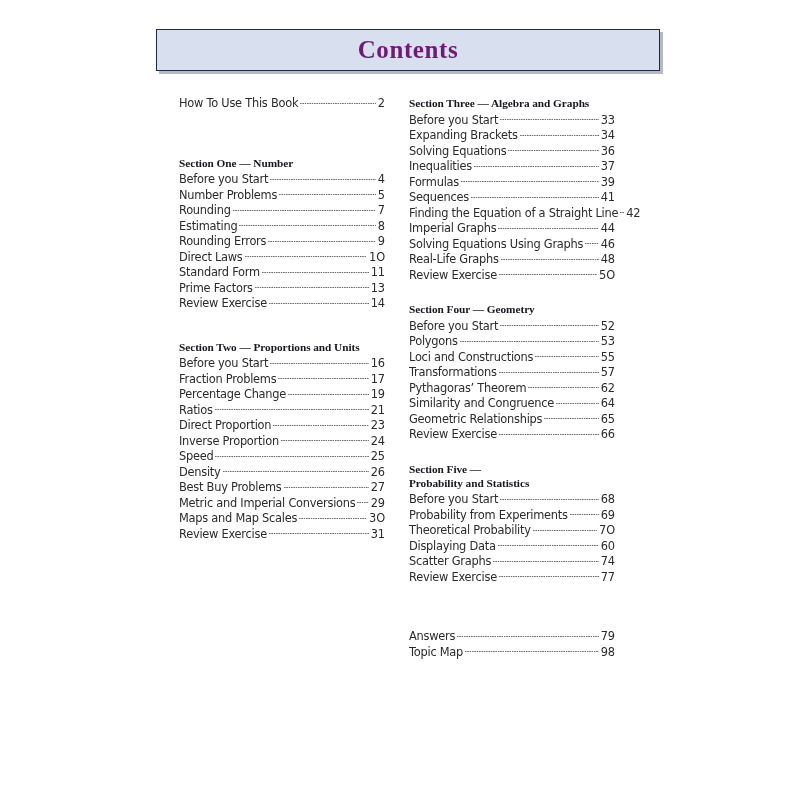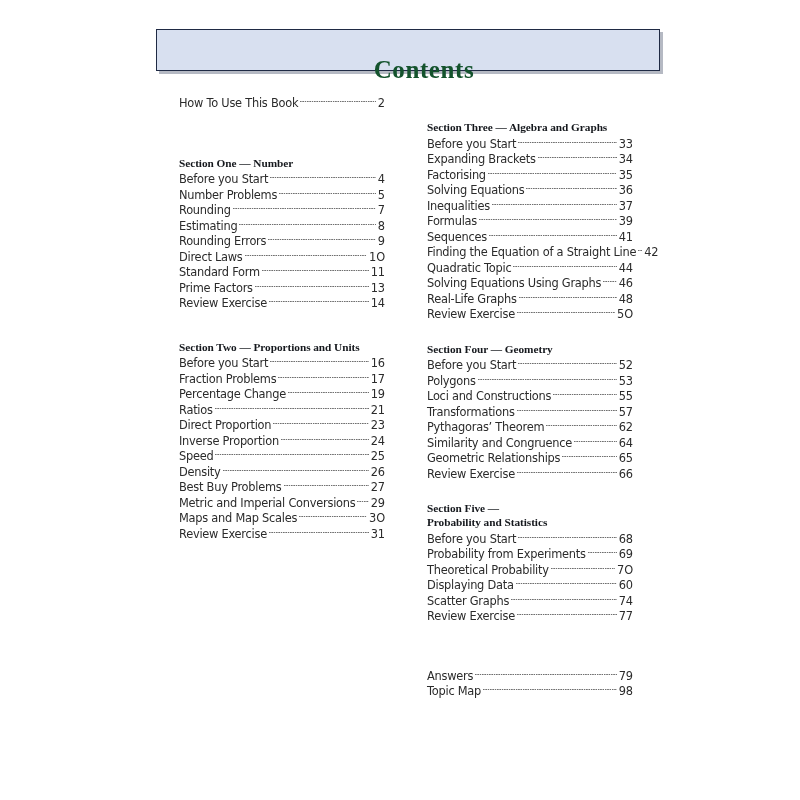--- a/index.html
+++ b/index.html
@@ -29,69 +29,68 @@
     top: 0;
     width: 100%;
     height: 100%;
     box-sizing: border-box;
     background: #d8e0f0;
     border: 1.5px solid #1f2a44;
     box-shadow: 3px 3px 0 rgba(120,128,145,0.55);
   }
   #banner-title {
     position: absolute;
-    left: 16px;
+    left: 0;
     top: 0;
     width: 100%;
     height: 100%;
     display: flex;
     align-items: center;
     justify-content: center;
     font-family: "Liberation Serif", serif;
     font-weight: bold;
     font-size: 25px;
     letter-spacing: 0.6px;
-    color: #14532d;
-    margin-top: 20px;
+    color: #701a75;
   }
 
   
   #content {
     position: absolute;
     left: 0;
     top: 96px;
     width: 800px;
   }
   .column {
     position: absolute;
     top: 0;
     width: 206px;
   }
   #col-left  { left: 179px; }
-  #col-right { left: 427px; margin-top: 24px; }
+  #col-right { left: 409px; }
 
   
   .block { margin: 0; }
 
   .section-heading {
     font-family: "Liberation Serif", serif;
     font-weight: bold;
     font-size: 11.3px;
     color: #15181d;
     line-height: 14px;
     letter-spacing: -0.05px;
     white-space: nowrap;
     margin-bottom: 2.5px;
   }
   .section-heading .hl2 { display: block; }
 
   
   .entry {
     display: flex;
-    align-items: flex-start;
+    align-items: center;
     font-size: 11.4px;
     line-height: 15.5px;
     height: 15.5px;
     color: #2b2b2b;
     font-family: "DejaVu Sans", sans-serif;
     letter-spacing: -0.25px;
     white-space: nowrap;
   }
   .entry .e-title {
     flex: 0 0 auto;
@@ -255,25 +254,20 @@
           <span class="e-title">Before you Start</span>
           <span class="leader"></span>
           <span class="e-page">33</span>
         </div>
         <div class="entry">
           <span class="e-title">Expanding Brackets</span>
           <span class="leader"></span>
           <span class="e-page">34</span>
         </div>
         <div class="entry">
-          <span class="e-title">Factorising</span>
-          <span class="leader"></span>
-          <span class="e-page">35</span>
-        </div>
-        <div class="entry">
           <span class="e-title">Solving Equations</span>
           <span class="leader"></span>
           <span class="e-page">36</span>
         </div>
         <div class="entry">
           <span class="e-title">Inequalities</span>
           <span class="leader"></span>
           <span class="e-page">37</span>
         </div>
         <div class="entry">
@@ -285,21 +279,21 @@
           <span class="e-title">Sequences</span>
           <span class="leader"></span>
           <span class="e-page">41</span>
         </div>
         <div class="entry">
           <span class="e-title">Finding the Equation of a Straight Line</span>
           <span class="leader"></span>
           <span class="e-page">42</span>
         </div>
         <div class="entry">
-          <span class="e-title">Quadratic Topic</span>
+          <span class="e-title">Imperial Graphs</span>
           <span class="leader"></span>
           <span class="e-page">44</span>
         </div>
         <div class="entry">
           <span class="e-title">Solving Equations Using Graphs</span>
           <span class="leader"></span>
           <span class="e-page">46</span>
         </div>
         <div class="entry">
           <span class="e-title">Real-Life Graphs</span>

